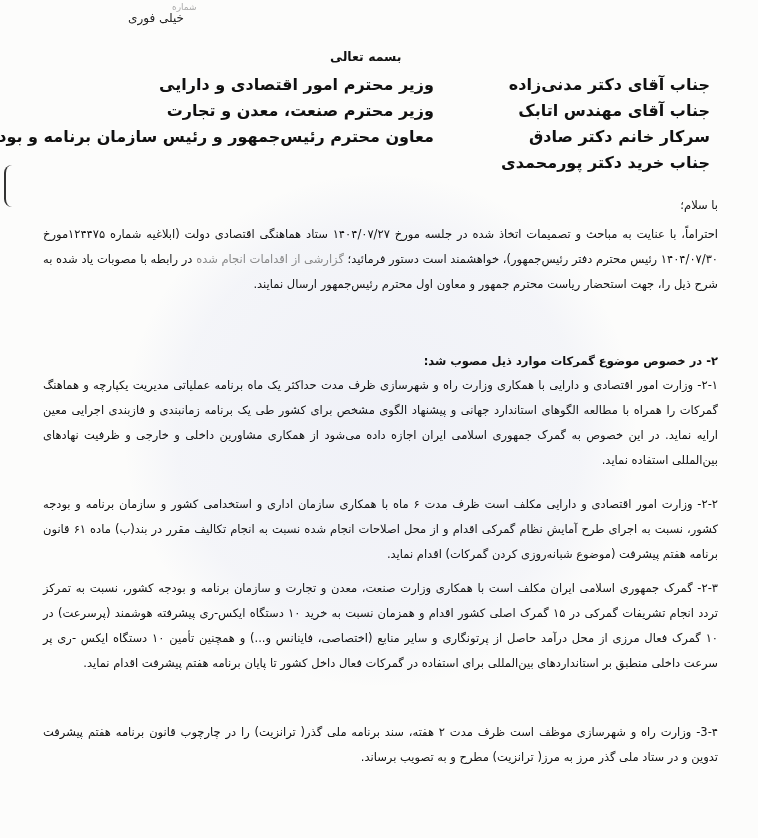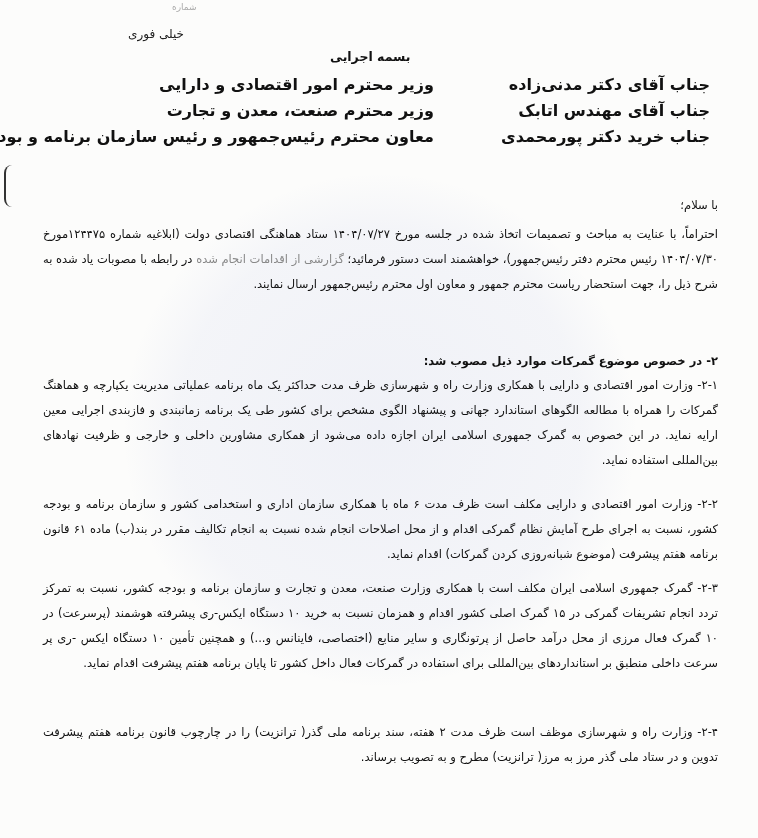--- a/index.html
+++ b/index.html
@@ -1,21 +1,21 @@
 <!DOCTYPE html>
 <html><head>
 <meta charset="utf-8">
 <style>
   html, body { margin:0; padding:0; }
   body {
     width:758px; height:838px; background:#fcfcfb; position:relative; overflow:hidden;
     font-family:"DejaVu Sans", sans-serif; color:#111;
   }
   .side-mark { position:absolute; left:4px; top:165px; width:12px; height:42px; border-left:2px solid #333; border-radius:8px 0 0 8px; }
-  .urgency-label { position:absolute; left:128px; top:11px; font-size:12px; color:#222; direction:rtl;margin-top:16px; }
+  .urgency-label { position:absolute; left:128px; top:11px; font-size:12px; color:#222; direction:rtl; }
   .urgency-faint { position:absolute; left:172px; top:2px; font-size:9px; color:#aaa; }
   .watermark { position:absolute; left:120px; top:170px; width:520px; height:520px; border-radius:50%;
     background:radial-gradient(circle, rgba(90,110,200,0.08) 0%, rgba(90,110,200,0.05) 55%, rgba(90,110,200,0) 70%); pointer-events:none; }
   .header-title { position:absolute; left:330px; top:49px; font-size:12.5px; font-weight:bold; direction:rtl; }
   .recip-col { position:absolute; direction:rtl; font-weight:bold; font-size:16px; }
   .recip-col div { height:26px; line-height:26px; white-space:nowrap; }
   .recip-right { right:48px; top:72px; text-align:right; }
   .recip-left { right:324px; top:72px; text-align:right; }
   .body-text { position:absolute; right:40px; width:675px; direction:rtl; text-align:justify; font-size:11.5px; line-height:25px; }
   .greeting { top:193px; }
@@ -30,35 +30,36 @@
 </style>
 </head>
 <body>
 
 <div class="side-mark"></div>
 <div class="watermark"></div>
 
 <div class="urgency-faint">شماره</div>
 <div class="urgency-label">خیلی فوری</div>
 
-<div class="header-title">بسمه اجرایی</div>
+<div class="header-title">بسمه تعالی</div>
 
 <div class="recip-col recip-right">
   <div>جناب آقای دکتر مدنی‌زاده</div>
   <div>جناب آقای مهندس اتابک</div>
+  <div>سرکار خانم دکتر صادق</div>
   <div>جناب خرید دکتر پورمحمدی</div>
 </div>
 <div class="recip-col recip-left">
   <div>وزیر محترم امور اقتصادی و دارایی</div>
   <div>وزیر محترم صنعت، معدن و تجارت</div>
   <div>معاون محترم رئیس‌جمهور و رئیس سازمان برنامه و بودجه کشور</div>
 </div>
 
 <div class="body-text greeting">با سلام؛</div>
 
 <div class="body-text intro"><span>احتراماً، با عنایت به مباحث و تصمیمات اتخاذ شده در جلسه مورخ ۱۴۰۴/۰۷/۲۷ ستاد هماهنگی اقتصادی دولت (ابلاغیه شماره ۱۲۴۴۷۵مورخ ۱۴۰۴/۰۷/۳۰ رئیس محترم دفتر رئیس‌جمهور)، خواهشمند است دستور فرمائید؛ </span><span class="faint">گزارشی از اقدامات انجام شده</span><span> در رابطه با مصوبات یاد شده </span><b>به شرح ذیل</b><span> را، جهت استحضار ریاست محترم جمهور و معاون اول محترم رئیس‌جمهور ارسال نمایند.</span></div>
 
 <div class="body-text section-head">۲- در خصوص موضوع گمرکات موارد ذیل مصوب شد:</div>
 
 <div class="body-text item1">۲-۱- وزارت امور اقتصادی و دارایی با همکاری وزارت راه و شهرسازی ظرف مدت حداکثر یک ماه برنامه عملیاتی مدیریت یکپارچه و هماهنگ گمرکات را همراه با مطالعه الگوهای استاندارد جهانی و پیشنهاد الگوی مشخص برای کشور طی یک برنامه زمانبندی و فازبندی اجرایی معین ارایه نماید. در این خصوص به گمرک جمهوری اسلامی ایران اجازه داده می‌شود از همکاری مشاورین داخلی و خارجی و ظرفیت نهادهای بین‌المللی استفاده نماید.</div>
 <div class="body-text item2">۲-۲- وزارت امور اقتصادی و دارایی مکلف است ظرف مدت ۶ ماه با همکاری سازمان اداری و استخدامی کشور و سازمان برنامه و بودجه کشور، نسبت به اجرای طرح آمایش نظام گمرکی اقدام و از محل اصلاحات انجام شده نسبت به انجام تکالیف مقرر در بند(ب) ماده ۶۱ قانون برنامه هفتم پیشرفت (موضوع شبانه‌روزی کردن گمرکات) اقدام نماید.</div>
 <div class="body-text item3">۲-۳- گمرک جمهوری اسلامی ایران مکلف است با همکاری وزارت صنعت، معدن و تجارت و سازمان برنامه و بودجه کشور، نسبت به تمرکز تردد انجام تشریفات گمرکی در ۱۵ گمرک اصلی کشور اقدام و همزمان نسبت به خرید ۱۰ دستگاه ایکس-ری پیشرفته هوشمند (پرسرعت) در ۱۰ گمرک فعال مرزی از محل درآمد حاصل از پرتونگاری و سایر منابع (اختصاصی، فاینانس و...) و همچنین تأمین ۱۰ دستگاه ایکس -ری پر سرعت داخلی منطبق بر استانداردهای بین‌المللی برای استفاده در گمرکات فعال داخل کشور تا پایان برنامه هفتم پیشرفت اقدام نماید.</div>
-<div class="body-text item4">۲-۴- وزارت راه و شهرسازی موظف است ظرف مدت ۲ هفته، سند برنامه ملی گذر( ترانزیت) را در چارچوب قانون برنامه هفتم پیشرفت تدوین و در ستاد ملی گذر مرز به مرز( ترانزیت) مطرح و به تصویب برساند.</div>
+<div class="body-text item4">3-۴- وزارت راه و شهرسازی موظف است ظرف مدت ۲ هفته، سند برنامه ملی گذر( ترانزیت) را در چارچوب قانون برنامه هفتم پیشرفت تدوین و در ستاد ملی گذر مرز به مرز( ترانزیت) مطرح و به تصویب برساند.</div>
 
 </body></html>

